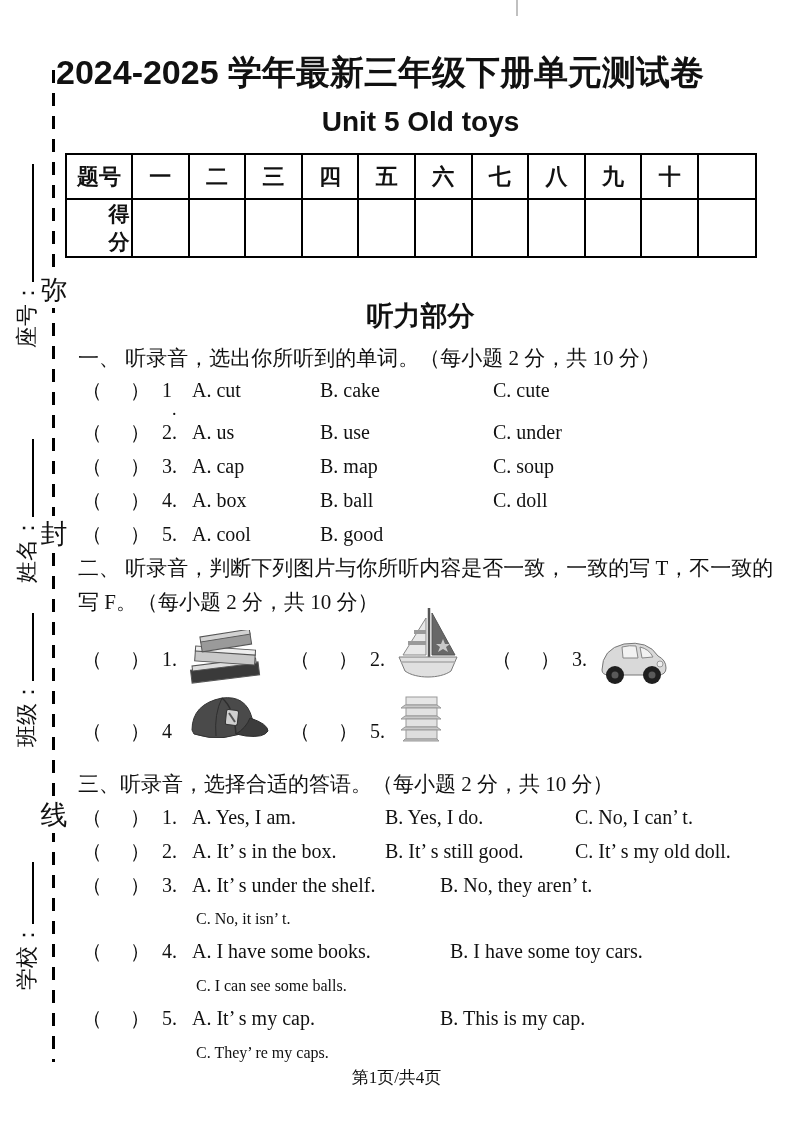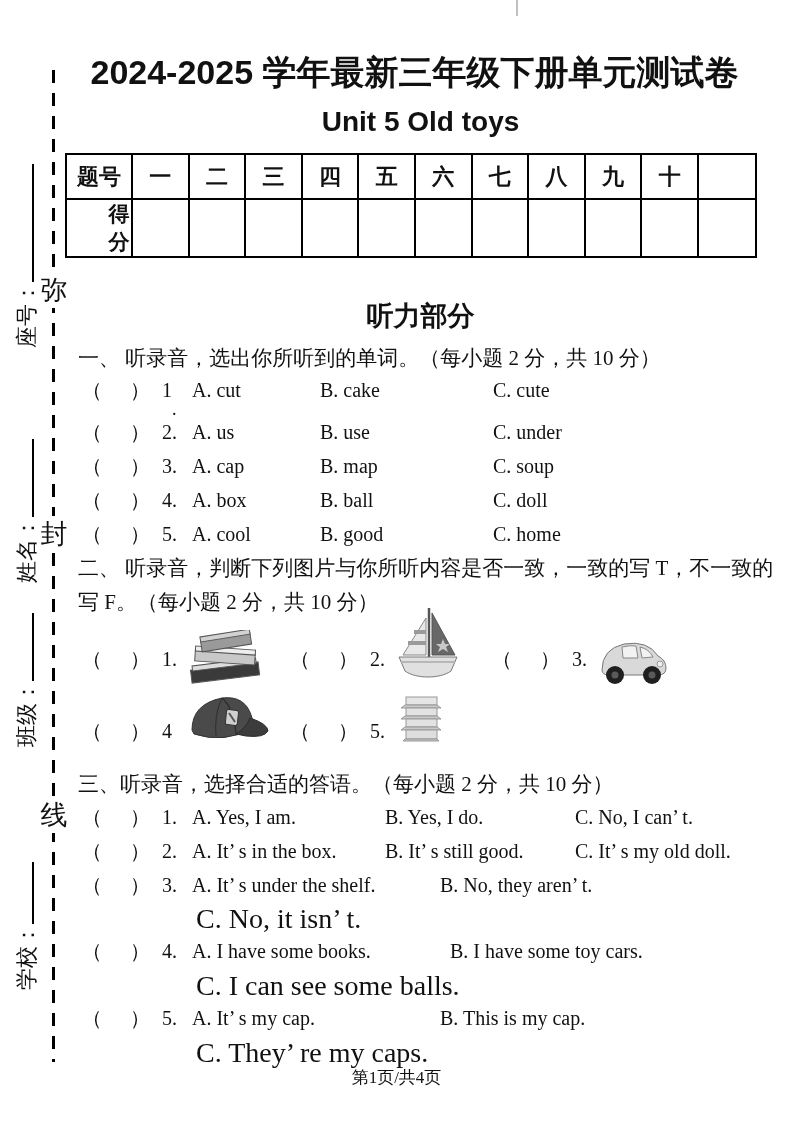--- a/index.html
+++ b/index.html
@@ -11,21 +11,21 @@
     background:repeating-linear-gradient(to bottom,#000 0 13px,transparent 13px 23px);}
   .seal-char{position:absolute;left:39px;width:30px;text-align:center;background:#fff;
     font-size:27px;line-height:36px;z-index:2;font-family:"Liberation Serif",serif;}
   .vfield{position:absolute;left:14px;transform:rotate(-90deg);transform-origin:left top;
     white-space:nowrap;font-size:22px;line-height:24px;}
   .vfield .blankline{display:inline-block;border-bottom:2px solid #000;height:18px;vertical-align:baseline;}
 
   .top-tick{position:absolute;left:516px;top:0;width:2px;height:16px;background:#c0c0c0;}
 
   
-  .title{position:absolute;left:56px;right:20px;top:50px;text-align:center;
+  .title{position:absolute;left:56px;right:20px;top:50px;text-align:left;
     font-family:"Liberation Sans","DejaVu Sans",sans-serif;font-weight:bold;font-size:34px;}
   .subtitle{position:absolute;left:60px;right:12px;top:106px;text-align:center;
     font-family:"Liberation Sans","DejaVu Sans",sans-serif;font-weight:bold;font-size:28px;}
 
   
   table.score{position:absolute;left:65px;top:153px;width:692px;border-collapse:collapse;table-layout:fixed;}
   table.score td{border:2px solid #000;text-align:center;vertical-align:middle;
     font-family:"Liberation Sans","DejaVu Sans",sans-serif;font-weight:bold;font-size:21px;padding:0;}
   table.score tr.r1 td{height:38px;}
   table.score tr.r2 td{height:43px;font-size:22px;margin-top:11px;}
@@ -38,21 +38,21 @@
 
   .mcrow{position:absolute;left:82px;width:680px;display:flex;font-size:20px;line-height:23px;white-space:nowrap;}
   .paren{display:inline-flex;justify-content:space-between;width:68px;flex:none;}
   .qnum{display:inline-block;width:30px;margin-left:12px;flex:none;}
   .optA{display:inline-block;flex:none;}
   .w1{width:128px;} .w2{width:193px;} .w3{width:248px;} .w4{width:258px;}
   .optB{display:inline-block;flex:none;}
   .b1{width:173px;} .b2{width:190px;}
   .optC{flex:1;}
   .stray-dot{position:absolute;left:172px;top:399px;font-size:18px;}
-  .ccont{position:absolute;left:196px;font-size:28px;line-height:23px;white-space:nowrap;}
+  .ccont{position:absolute;left:196px;font-size:16px;line-height:23px;white-space:nowrap;}
 
   
   .figs{position:absolute;left:78px;top:620px;width:690px;height:160px;}
   .fig-chunk{position:absolute;display:flex;font-size:20px;line-height:23px;}
   .fig-chunk .qnum{width:26px;}
   .figimg{position:absolute;}
 
   .footer{position:absolute;left:0;right:0;top:1066px;text-align:center;font-size:17px;}
 </style>
 </head>
@@ -176,21 +176,20 @@
     <span class="optC">C. doll</span>
   </div>
   <div class="mcrow" style="top:523px">
     <span class="paren">
         <span>（</span>
         <span>）</span>
       </span>
     <span class="qnum">5.</span>
     <span class="optA w1">A. cool</span>
     <span class="optB b1">B. good</span>
-    <span class="optC">C. home</span>
   </div>
 
   <div class="qtitle" style="top:556px">二、 听录音，判断下列图片与你所听内容是否一致，一致的写 T，不一致的</div>
   <div class="qtitle" style="top:590px">写 F。（每小题 2 分，共 10 分）</div>
 
   <div class="figs">
     <span class="fig-chunk" style="left:4px;top:28px">
       <span class="paren">
           <span>（</span>
           <span>）</span>

